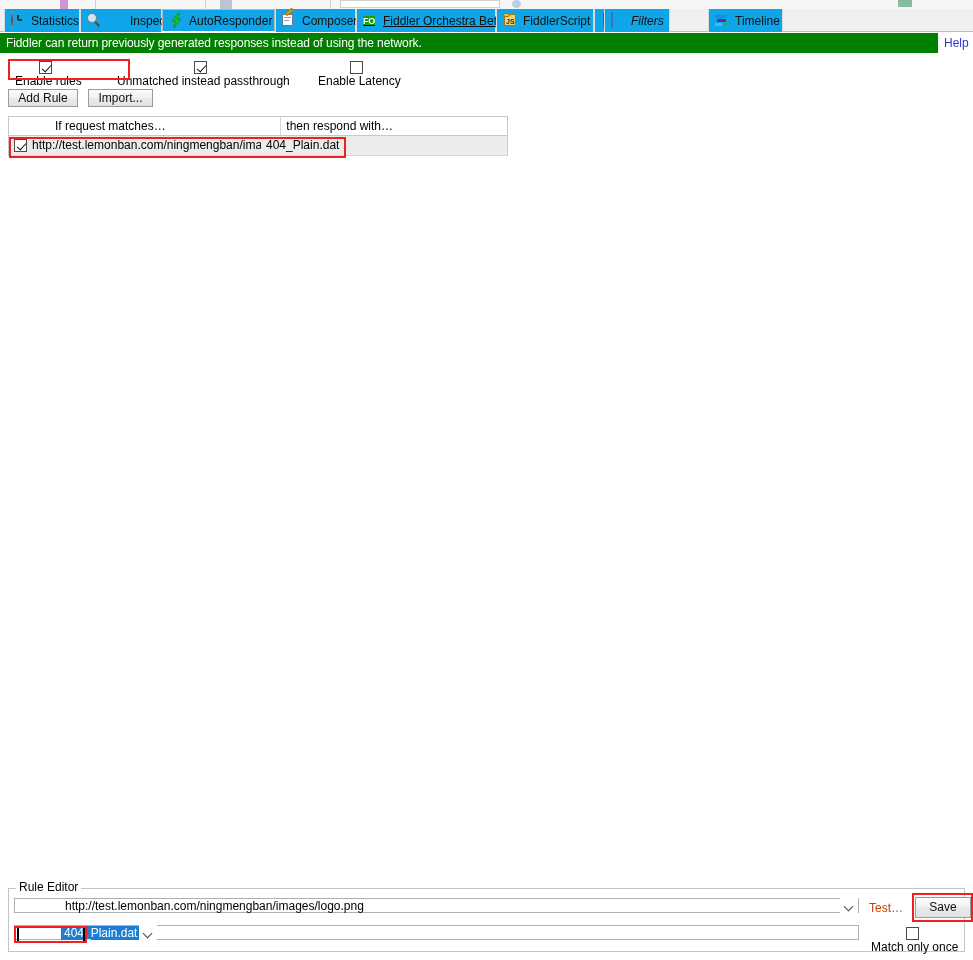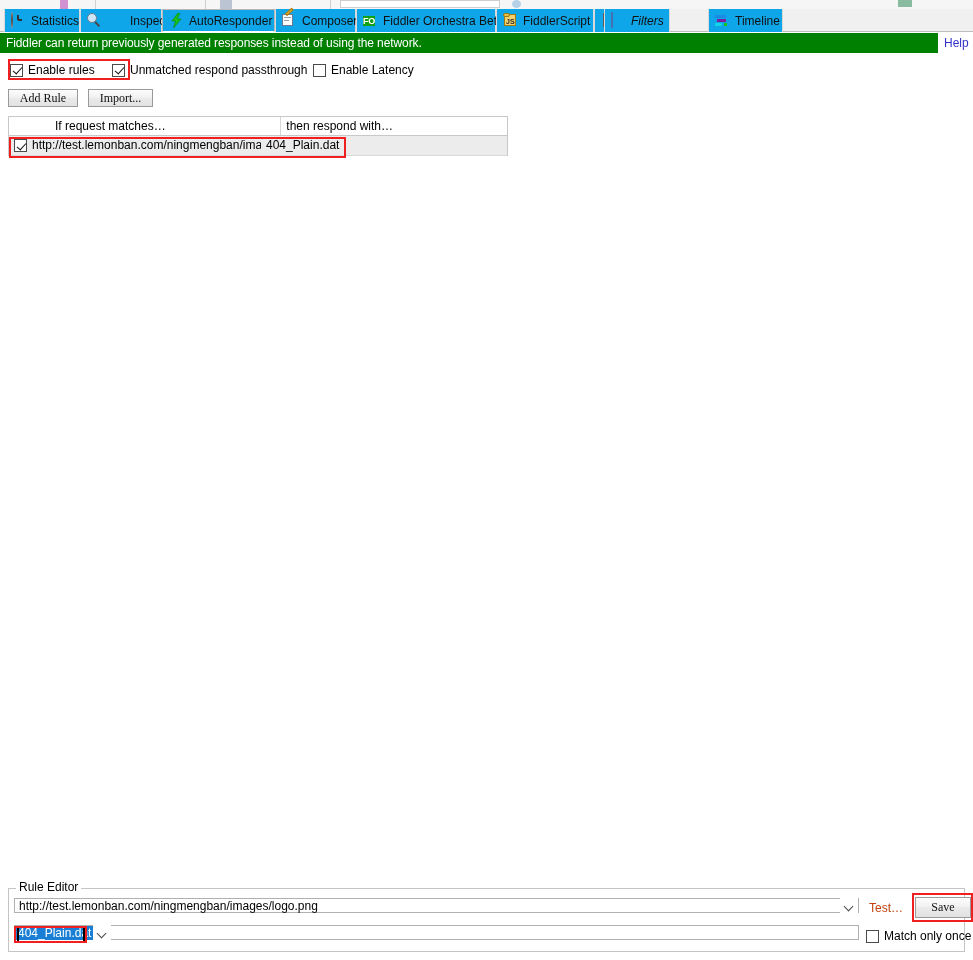--- a/index.html
+++ b/index.html
@@ -235,20 +235,21 @@
     left: 0; top: 59px;
     width: 973px; height: 22px;
   }
   .chk-wrap {
     position: absolute;
     display: flex;
     align-items: center;
     height: 18px;
     cursor: default;
     white-space: nowrap;
+    flex-direction: column;
   }
   .chkbox {
     width: 13px; height: 13px;
     border: 1px solid #4a4a4a;
     background: #ffffff;
     box-sizing: border-box;
     position: relative;
     flex: 0 0 auto;
   }
   .chkbox.checked::after {
@@ -265,21 +266,21 @@
   
   .btn {
     position: absolute;
     box-sizing: border-box;
     background: linear-gradient(to bottom, #fcfcfc 0%, #f1f1f1 48%, #eaeaea 50%, #e2e2e2 100%);
     border: 1px solid #9a9a9a;
     font-size: 12px;
     color: #111;
     text-align: center;
     cursor: default;
-    font-family: Liberation Serif, serif;
+    font-family: Liberation Sans, sans-serif;
   }
 
   
   .rules-table {
     position: absolute;
     left: 8px; top: 116px;
     width: 500px;
     border-left: 1px solid #c8c8c8;
     border-top: 1px solid #c8c8c8;
     border-right: 1px solid #c8c8c8;
@@ -355,20 +356,21 @@
   .combo {
     position: absolute;
     box-sizing: border-box;
     background: #ffffff;
     border: 1px solid #b0b0b0;
     height: 15px;
     display: flex;
     align-items: center;
     font-size: 12px;
     color: #000;
+    padding-left: 46px;
   }
   .combo .combo-text {
     padding-left: 4px;
     flex: 1 1 auto;
     white-space: nowrap;
     overflow: hidden;
   }
   .combo .combo-text.selected-text {
     background: #1a7fd4;
     color: #ffffff;
@@ -457,21 +459,21 @@
 
   <div class="tab" style="left:275px;width:81px;">
     <span class="tab-icon">
       <span class="ic-compose">
         <span class="sheet"></span><span class="line1"></span><span class="line2"></span><span class="pencil"></span>
       </span>
     </span>
     <span class="tab-label">Composer</span>
   </div>
 
-  <div class="tab" style="left:356px;width:140px;">
+  <div class="tab" style="left:356px;width:140px;text-decoration:underline;">
     <span class="tab-icon"><span class="ic-fo">FO</span></span>
     <span class="tab-label">Fiddler Orchestra Beta</span>
   </div>
 
   <div class="tab" style="left:496px;width:98px;">
     <span class="tab-icon">
       <span class="ic-js"><span class="scroll"></span><span class="curl"></span><span class="js">JS</span></span>
     </span>
     <span class="tab-label">FiddlerScript</span>
   </div>
@@ -511,21 +513,21 @@
 
 <div class="opts-row">
 
   <div class="chk-wrap" style="left:10px; top:2px;">
     <span class="chkbox checked"></span>
     <span class="chk-label">Enable rules</span>
   </div>
 
   <div class="chk-wrap" style="left:112px; top:2px;">
     <span class="chkbox checked"></span>
-    <span class="chk-label">Unmatched respond passthrough</span>
+    <span class="chk-label">Unmatched instead passthrough</span>
   </div>
 
   <div class="chk-wrap" style="left:313px; top:2px;">
     <span class="chkbox"></span>
     <span class="chk-label">Enable Latency</span>
   </div>
 </div>
 
 <div class="btn" style="left:8px; top:89px; width:70px; height:18px; line-height:16px;">Add Rule</div>
 <div class="btn" style="left:88px; top:89px; width:65px; height:18px; line-height:16px;">Import...</div>

